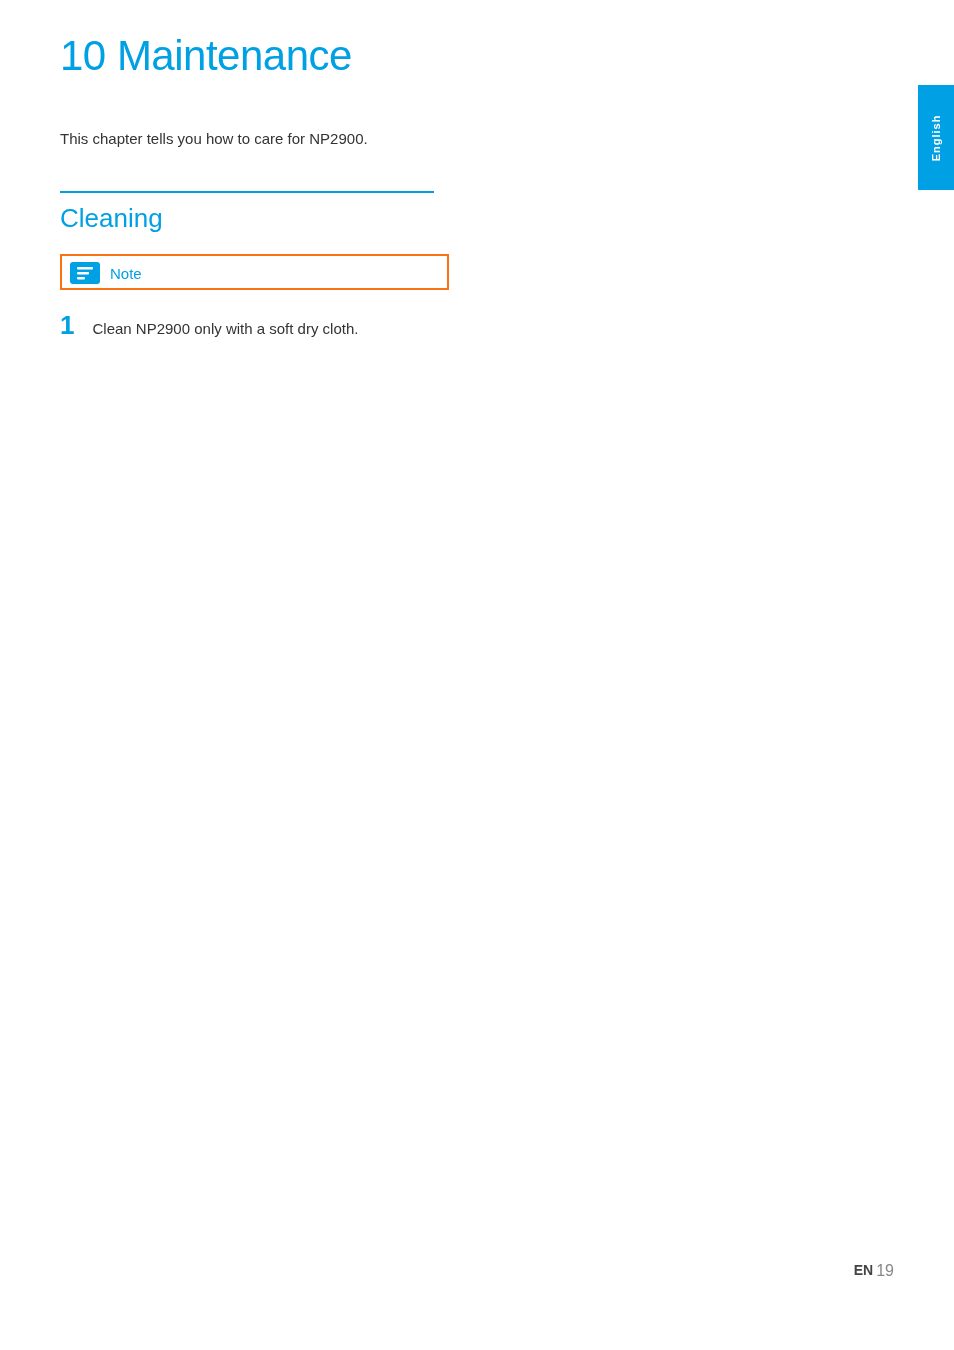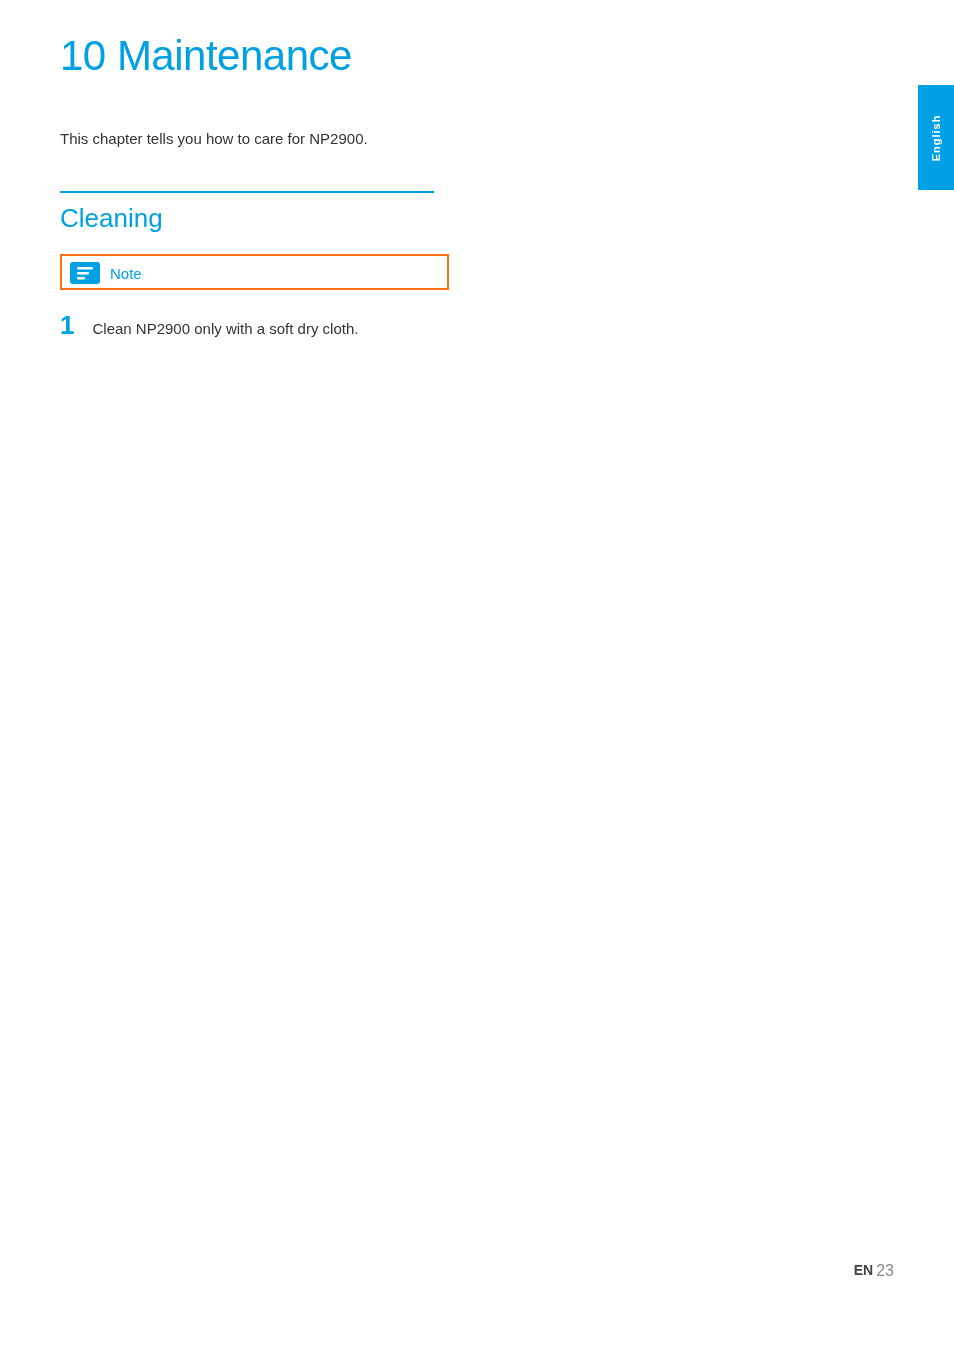--- a/index.html
+++ b/index.html
@@ -168,14 +168,14 @@
   </div>
 
   <div class="step-row">
     <span class="step-number">1</span>
     <span class="step-text">Clean NP2900 only with a soft dry cloth.</span>
   </div>
 </div>
 
 <div class="page-footer">
   <span class="footer-lang">EN</span>
-  <span class="footer-pagenum">23</span>
+  <span class="footer-pagenum">19</span>
 </div>
 
 </body></html>

